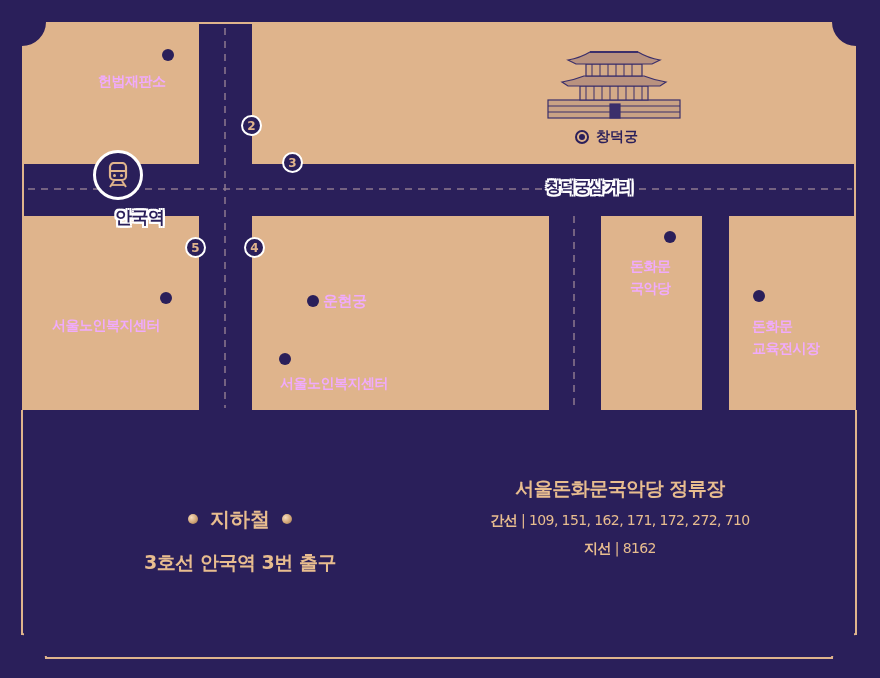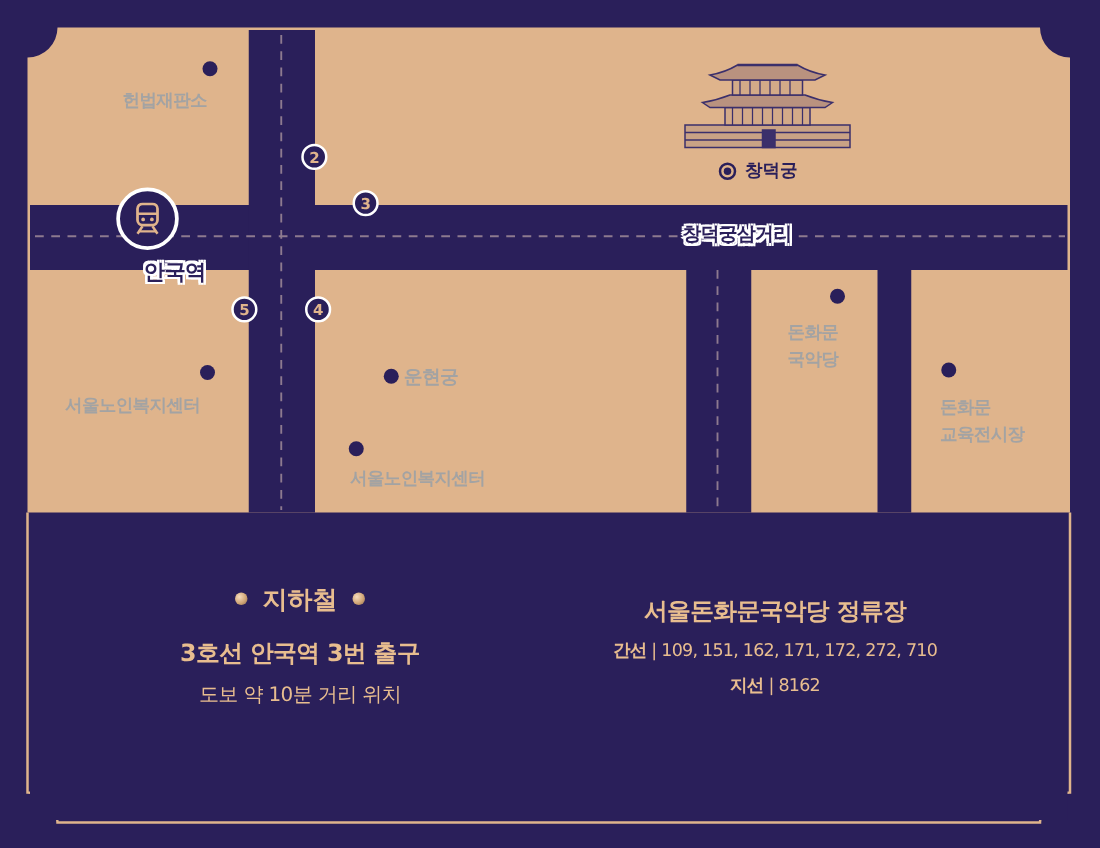--- a/index.html
+++ b/index.html
@@ -10,21 +10,21 @@
       position: relative;
     }
     #frame-svg { position: absolute; left: 0; top: 0; }
 
     
     .poi-dot {
       position: absolute; width: 12px; height: 12px; border-radius: 50%;
       background: #2a1f5a;
     }
     .poi-label {
-      position: absolute; color: #a3a3a3; font-size: 14px; font-weight: bold;
+      position: absolute; color: #f0abfc; font-size: 14px; font-weight: bold;
       line-height: 22px; white-space: nowrap; letter-spacing: -0.5px;
     }
     .poi-label.center { text-align: center; }
     .exit-badge {
       position: absolute; width: 21px; height: 21px; border-radius: 50%;
       background: #2a1f5a; border: 2px solid #ffffff;
       color: #e0b48c; font-size: 12px; font-weight: bold;
       display: flex; align-items: center; justify-content: center;
       box-sizing: border-box;
     }
@@ -177,28 +177,27 @@
   <div>돈화문</div>
   <div>국악당</div>
 </div>
 
 <div class="poi-dot" style="left:753px; top:290px;"></div>
 <div class="poi-label" style="left:752px; top:315px;">
   <div>돈화문</div>
   <div>교육전시장</div>
 </div>
 
-<div class="info-col" style="left:100px; width:280px;">
+<div class="info-col" style="left:100px; width:280px;margin-top:40px;">
   <div class="info-head">
     <span class="gold-dot"></span>
     <span>지하철</span>
     <span class="gold-dot"></span>
   </div>
   <div class="info-main">3호선 안국역 3번 출구</div>
-  <div class="info-sub">도보 약 10분 거리 위치</div>
 </div>
 
 <div class="info-col" style="left:420px; width:400px;">
   <div class="info-main">서울돈화문국악당 정류장</div>
   <div class="bus-line">
     <b>간선</b>
     <span>|</span>
     <span>109, 151, 162, 171, 172, 272, 710</span>
   </div>
   <div class="bus-line">

